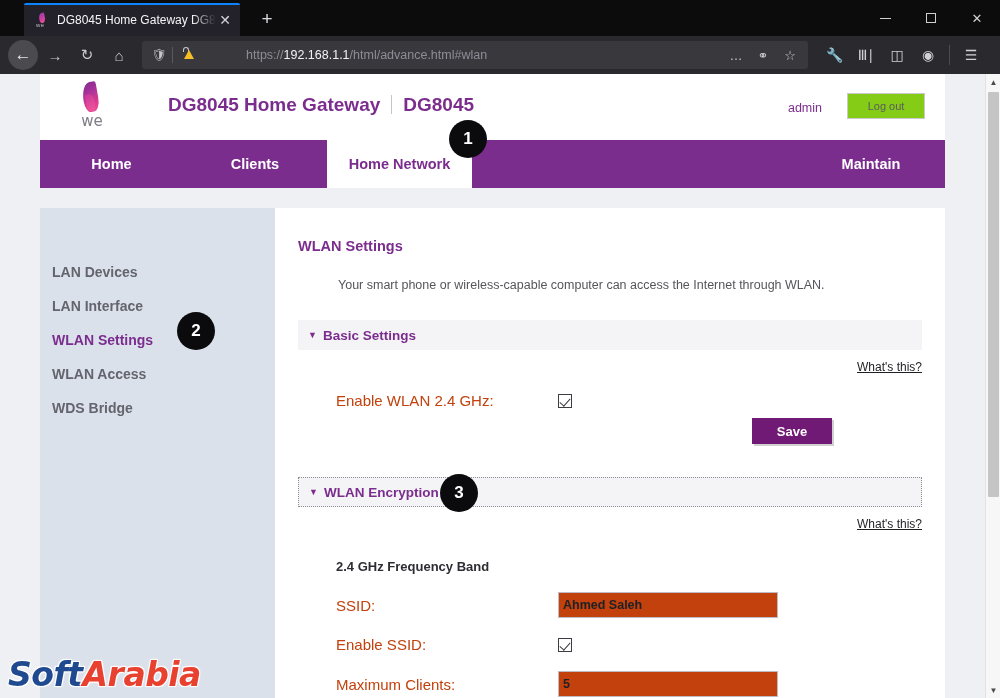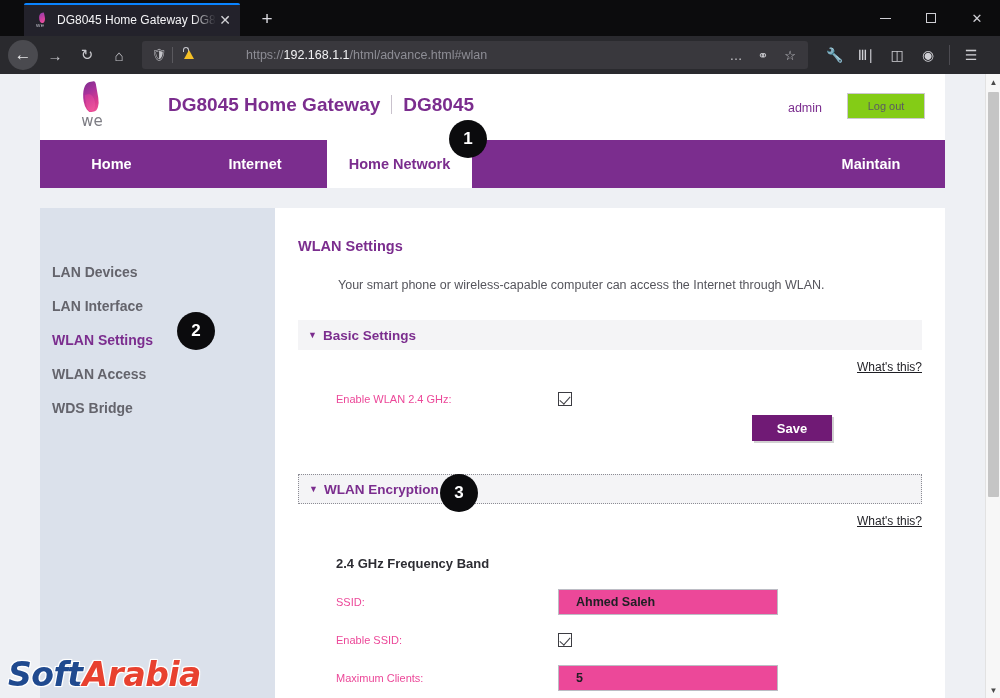--- a/index.html
+++ b/index.html
@@ -213,33 +213,33 @@
     background: #f4f4f6;
     border: 1px dotted #8c8c94;
   }
   .caret { font-size: 9px; margin-right: 6px; color: #7b2d8e; }
   .whats {
     text-align: right; padding-top: 10px;
     font-size: 12px; color: #1f1f24; text-decoration: underline;
   }
 
   .frow { display: flex; align-items: center; margin-top: 18px; }
-  .flabel { width: 260px; font-size: 11px; color: #ec4899; padding-left: 38px; }
+  .flabel { width: 260px; font-size: 15px; color: #c2410c; padding-left: 38px; }
   .cbox {
     width: 14px; height: 14px; border: 1px solid #3c3c42; background: #fff;
     position: relative;
   }
   .cbox::after {
     content: ""; position: absolute; left: 3px; top: 1px;
     width: 5px; height: 9px; border: solid #3c3c42;
     border-width: 0 1.6px 1.6px 0; transform: rotate(42deg);
   }
   .tinput {
-    width: 220px; height: 26px; border: 1px solid #bcbcc4; background: #ec4899;
-    font-size: 12.5px; color: #202025; padding: 0 17px; font-weight: bold;
+    width: 220px; height: 26px; border: 1px solid #bcbcc4; background: #c2410c;
+    font-size: 12.5px; color: #202025; padding: 0 4px; font-weight: bold;
     font-family: "Liberation Sans", sans-serif;
   }
   .save-btn {
     position: absolute; right: 90px; margin-top: 9px;
     width: 80px; height: 26px; background: #701a75; color: #fff;
     font-size: 13px; font-weight: bold;
     display: flex; align-items: center; justify-content: center;
     box-shadow: 2px 2px 0 rgba(0,0,0,0.18);
   }
   .save-row { position: relative; height: 40px; }
@@ -350,21 +350,21 @@
           <span class="flame"></span>
           <span class="wetext">we</span>
         </div>
         <div class="brand"><span>DG8045 Home Gateway</span><span class="divider"></span><span>DG8045</span></div>
         <div class="admin-user">admin</div>
         <div class="logout-btn">Log out</div>
       </div>
 
       <div class="navtabs">
         <div class="navtab t1">Home</div>
-        <div class="navtab t2">Internet</div>
+        <div class="navtab t2">Clients</div>
         <div class="navtab t3 active">Home Network</div>
         <div class="navtab spacer"></div>
         <div class="navtab t5">Maintain</div>
       </div>
 
       <div class="content-wrap">
 
         <div class="sidebar">
           <div class="side-item">LAN Devices</div>
           <div class="side-item">LAN Interface</div>

